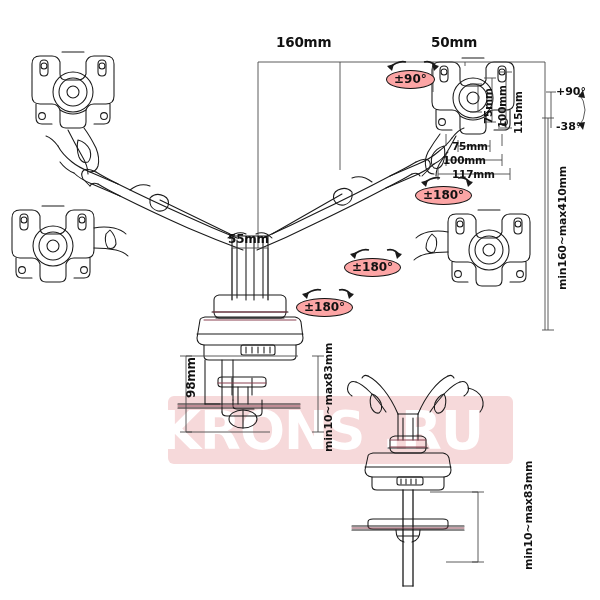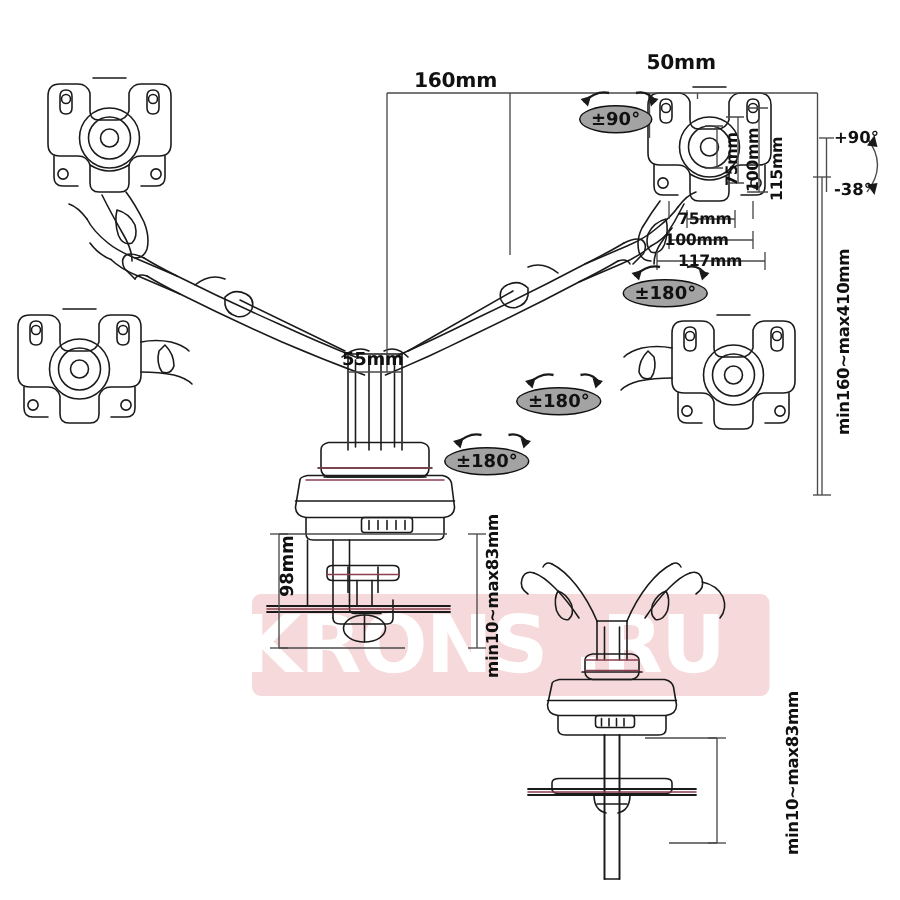--- a/index.html
+++ b/index.html
@@ -63,21 +63,21 @@
     position:absolute;z-index:6;
     font-family:"DejaVu Sans", sans-serif;
     font-weight:700;font-size:12px;color:#111;
     white-space:nowrap;
   }
   .badge .oval{
     display:inline-block;
     border:1.6px solid #111;
     border-radius:50%;
     padding:1px 7px 2px 7px;
-    background:#a3a3a3;
+    background:#fca5a5;
   }
   .tilt{position:absolute;z-index:6;font-family:"DejaVu Sans",sans-serif;font-weight:700;font-size:11px;color:#111;white-space:nowrap;}
 </style>
 </head>
 <body>
 
 <div id="stage">
 
   <div class="wm-band"></div>
   <div class="wm-text">KRONS .RU</div>
@@ -370,21 +370,21 @@
         <path d="M578 92 Q592 110 578 128"></path>
       </g>
     </g>
 
     <g fill="#1a1a1a">
       <path d="M583 90 l-5 7 l7 1 z"></path>
       <path d="M583 130 l-5 -7 l7 -1 z"></path>
     </g>
   </svg>
 
-  <div class="dim s15" style="left:276px;top:46px;">160mm</div>
+  <div class="dim s15" style="left:276px;top:34px;">160mm</div>
   <div class="dim s15" style="left:431px;top:34px;">50mm</div>
 
   <div class="dim v s11" style="left:482px;top:124px;">75mm</div>
   <div class="dim v s11" style="left:496px;top:128px;">100mm</div>
   <div class="dim v s11" style="left:512px;top:134px;">115mm</div>
 
   <div class="dim s11" style="left:452px;top:140px;">75mm</div>
   <div class="dim s11" style="left:443px;top:154px;">100mm</div>
   <div class="dim s11" style="left:440px;top:168px;padding-left:12px;">117mm</div>
 

